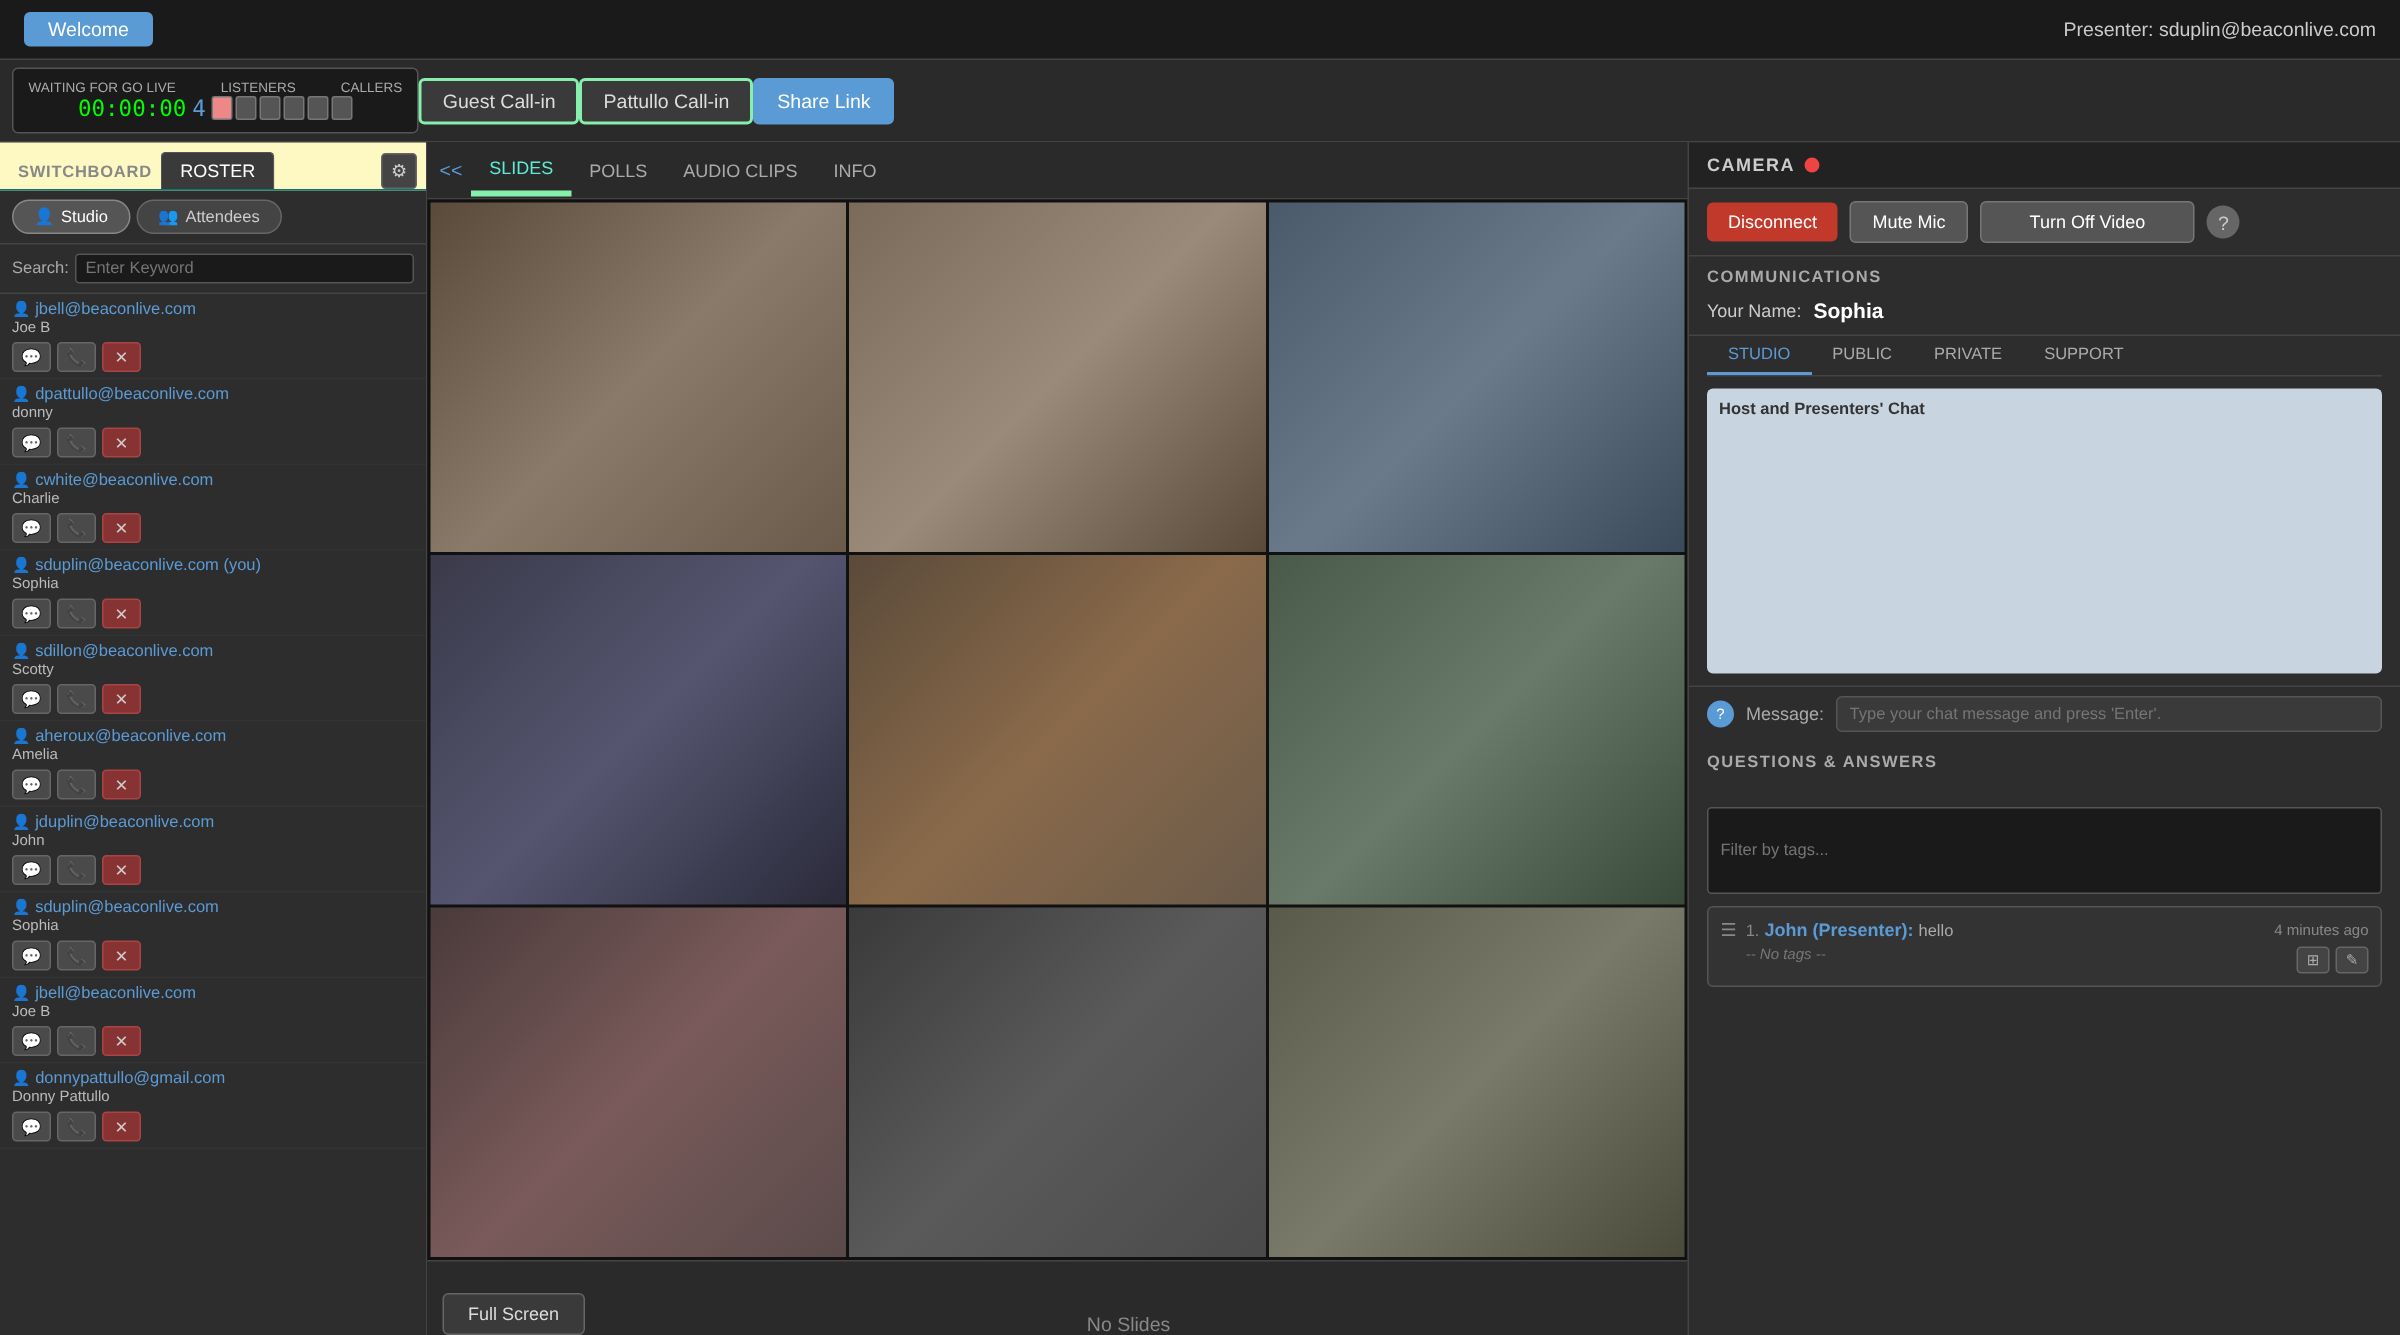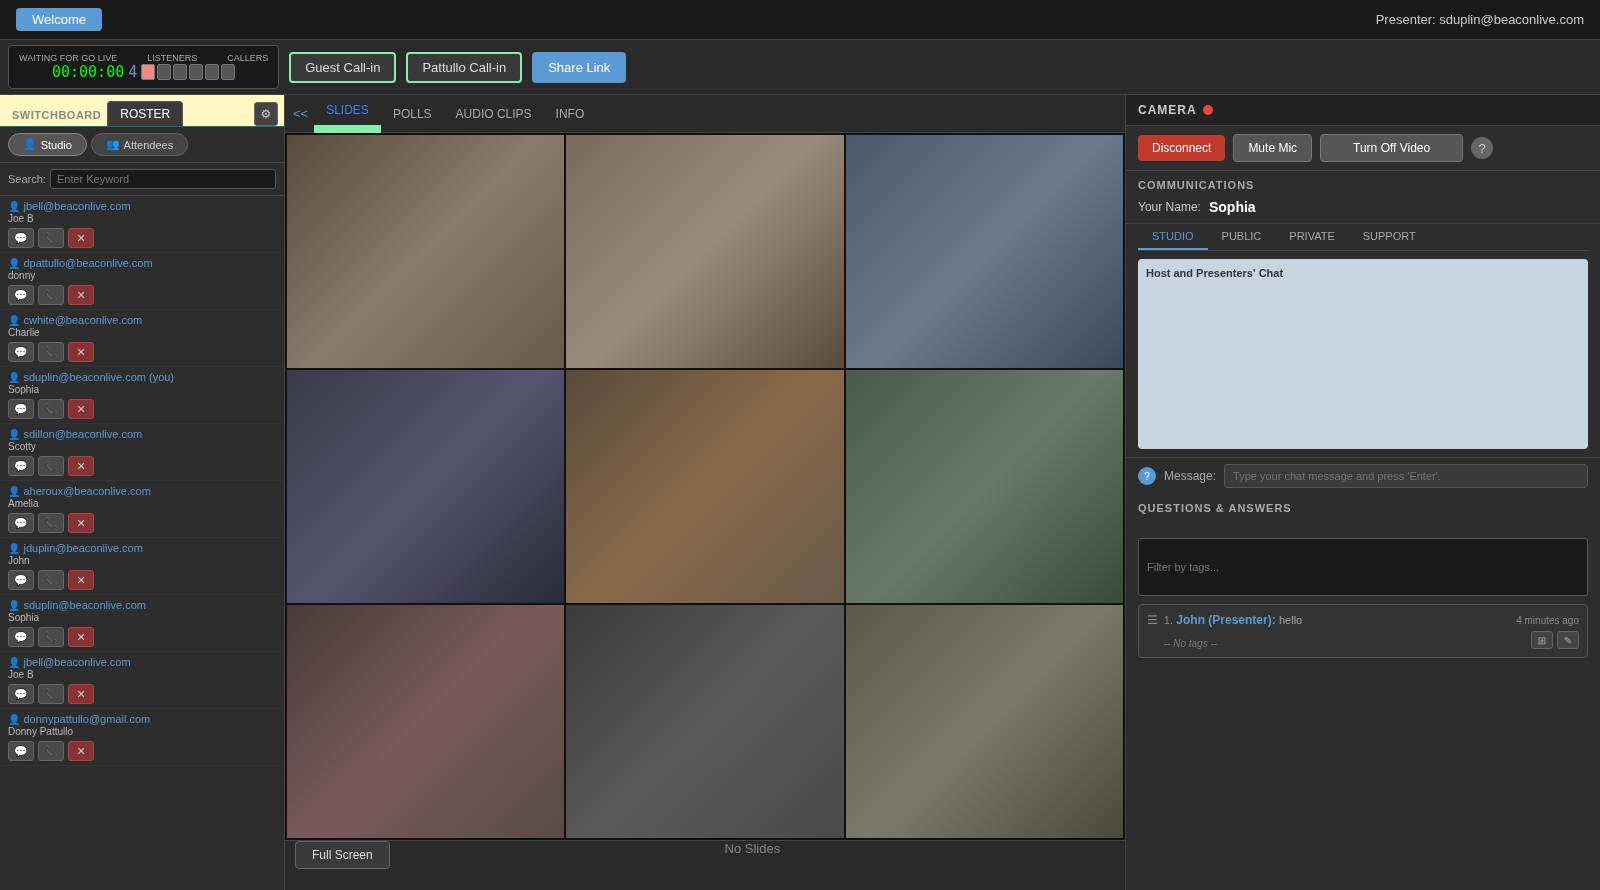--- a/index.html
+++ b/index.html
@@ -4,21 +4,21 @@
   <style>
     * { box-sizing: border-box; margin: 0; padding: 0; }
     body { background: #2a2a2a; font-family: Arial, sans-serif; font-size: 12px; color: #fff; width: 1600px; height: 890px; overflow: hidden; }
 
     
     .top-bar { background: #1a1a1a; height: 40px; display: flex; align-items: center; justify-content: space-between; padding: 0 16px; border-bottom: 1px solid #444; }
     .welcome-btn { background: #5b9bd5; color: #fff; border: none; border-radius: 4px; padding: 4px 16px; font-size: 13px; cursor: pointer; }
     .presenter-info { color: #ccc; font-size: 13px; }
 
     
-    .second-bar { background: #2a2a2a; height: 55px; display: flex; align-items: center; padding: 0 8px; border-bottom: 1px solid #444; gap: 10px; }
+    .second-bar { background: #2a2a2a; height: 55px; display: flex; align-items: center; padding: 0 8px; border-bottom: 1px solid #444; }
     .timer-block { background: #1a1a1a; border: 1px solid #555; border-radius: 4px; padding: 4px 10px; display: flex; flex-direction: column; align-items: center; justify-content: center; min-width: 180px; height: 44px; }
     .timer-labels { display: flex; gap: 30px; font-size: 9px; color: #aaa; }
     .timer-values { display: flex; align-items: center; gap: 4px; font-size: 14px; font-family: monospace; }
     .timer-time { color: #0f0; font-size: 15px; }
     .listener-count { color: #5b9bd5; font-size: 15px; }
     .caller-block { display: flex; gap: 2px; }
     .caller-box { width: 14px; height: 16px; background: #555; border: 1px solid #777; border-radius: 2px; }
     .caller-box.active { background: #e88; }
     .nav-btn { background: #3a3a3a; color: #ddd; border: 2px solid #86efac; border-radius: 4px; padding: 6px 14px; font-size: 13px; cursor: pointer; }
     .nav-btn.active { background: #5b9bd5; color: #fff; border-color: #5b9bd5; }
@@ -46,34 +46,34 @@
     .roster-actions { display: flex; gap: 4px; margin-top: 4px; }
     .roster-btn { background: #4a4a4a; border: 1px solid #666; border-radius: 3px; width: 26px; height: 20px; display: flex; align-items: center; justify-content: center; cursor: pointer; color: #ccc; font-size: 11px; }
     .roster-btn.red { background: #883333; border-color: #aa4444; }
     .user-icon { color: #7ab; font-size: 10px; }
 
     
     .center-panel { flex: 1; display: flex; flex-direction: column; background: #1a1a1a; }
     .center-tabs { display: flex; align-items: center; background: #2a2a2a; border-bottom: 1px solid #444; padding: 0 8px; height: 38px; }
     .back-btn { color: #5b9bd5; font-size: 13px; cursor: pointer; margin-right: 6px; }
     .center-tab { color: #aaa; font-size: 12px; padding: 8px 12px; cursor: pointer; }
-    .center-tab.active { color: #3b82f6; border-bottom: 8px solid #86efac; }
+    .center-tab.active { color: #5eead4; border-bottom: 4px solid #86efac; }
     .video-grid { flex: 1; display: grid; grid-template-columns: repeat(3, 1fr); grid-template-rows: repeat(3, 1fr); gap: 2px; background: #111; padding: 2px; }
     .video-cell { background: #333; position: relative; overflow: hidden; }
     
     .vc1 { background: linear-gradient(135deg, #5a4a3a 0%, #8a7a6a 50%, #6a5a4a 100%); }
     .vc2 { background: linear-gradient(135deg, #7a6a5a 0%, #9a8a7a 50%, #5a4a3a 100%); }
     .vc3 { background: linear-gradient(135deg, #4a5a6a 0%, #6a7a8a 50%, #3a4a5a 100%); }
     .vc4 { background: linear-gradient(135deg, #3a3a4a 0%, #555570 50%, #2a2a3a 100%); }
     .vc5 { background: linear-gradient(135deg, #5a4a3a 0%, #8a6a4a 50%, #6a5a4a 100%); }
     .vc6 { background: linear-gradient(135deg, #4a5a4a 0%, #6a7a6a 50%, #3a4a3a 100%); }
     .vc7 { background: linear-gradient(135deg, #4a3a3a 0%, #7a5a5a 50%, #5a4a4a 100%); }
     .vc8 { background: linear-gradient(135deg, #3a3a3a 0%, #5a5a5a 50%, #4a4a4a 100%); }
     .vc9 { background: linear-gradient(135deg, #5a5a4a 0%, #7a7a6a 50%, #4a4a3a 100%); }
-    .bottom-bar { background: #2a2a2a; height: 50px; display: flex; align-items: flex-start; padding: 0 10px; border-top: 1px solid #444; }
+    .bottom-bar { background: #2a2a2a; height: 50px; display: flex; align-items: flex-end; padding: 0 10px; border-top: 1px solid #444; }
     .fullscreen-btn { background: #3a3a3a; color: #ddd; border: 1px solid #666; border-radius: 4px; padding: 6px 16px; font-size: 12px; cursor: pointer; }
     .no-slides { flex: 1; text-align: center; color: #888; font-size: 13px; }
 
     
     .right-panel { width: 475px; background: #2d2d2d; border-left: 1px solid #444; display: flex; flex-direction: column; flex-shrink: 0; overflow-y: auto; }
     .camera-header { background: #222; padding: 8px 12px; border-bottom: 1px solid #444; display: flex; align-items: center; gap: 6px; }
     .camera-label { font-size: 12px; color: #ccc; font-weight: bold; letter-spacing: 1px; }
     .red-dot { width: 10px; height: 10px; background: #e44; border-radius: 50%; }
     .camera-controls { display: flex; align-items: center; padding: 8px 12px; gap: 8px; border-bottom: 1px solid #444; }
     .disconnect-btn { background: #c0392b; color: #fff; border: none; border-radius: 4px; padding: 6px 14px; font-size: 12px; cursor: pointer; }
@@ -354,21 +354,21 @@
           <span style="color:#888; font-size:12px;">☰</span>
           <div style="flex:1;">
             <div class="qa-item-header">
               <span>
                 <span class="qa-number">1.</span>
                 <span class="qa-author"> John (Presenter): </span>
                 <span class="qa-text">hello</span>
               </span>
               <span class="qa-time">4 minutes ago</span>
             </div>
-            <div style="display:flex; justify-content:space-between; align-items:flex-end;">
+            <div style="display:flex; justify-content:space-between; align-items:flex-start;">
               <span class="qa-tags">-- No tags --</span>
               <div class="qa-actions">
                 <div class="qa-action-btn">⊞</div>
                 <div class="qa-action-btn">✎</div>
               </div>
             </div>
           </div>
         </div>
       </div>
     </div>

